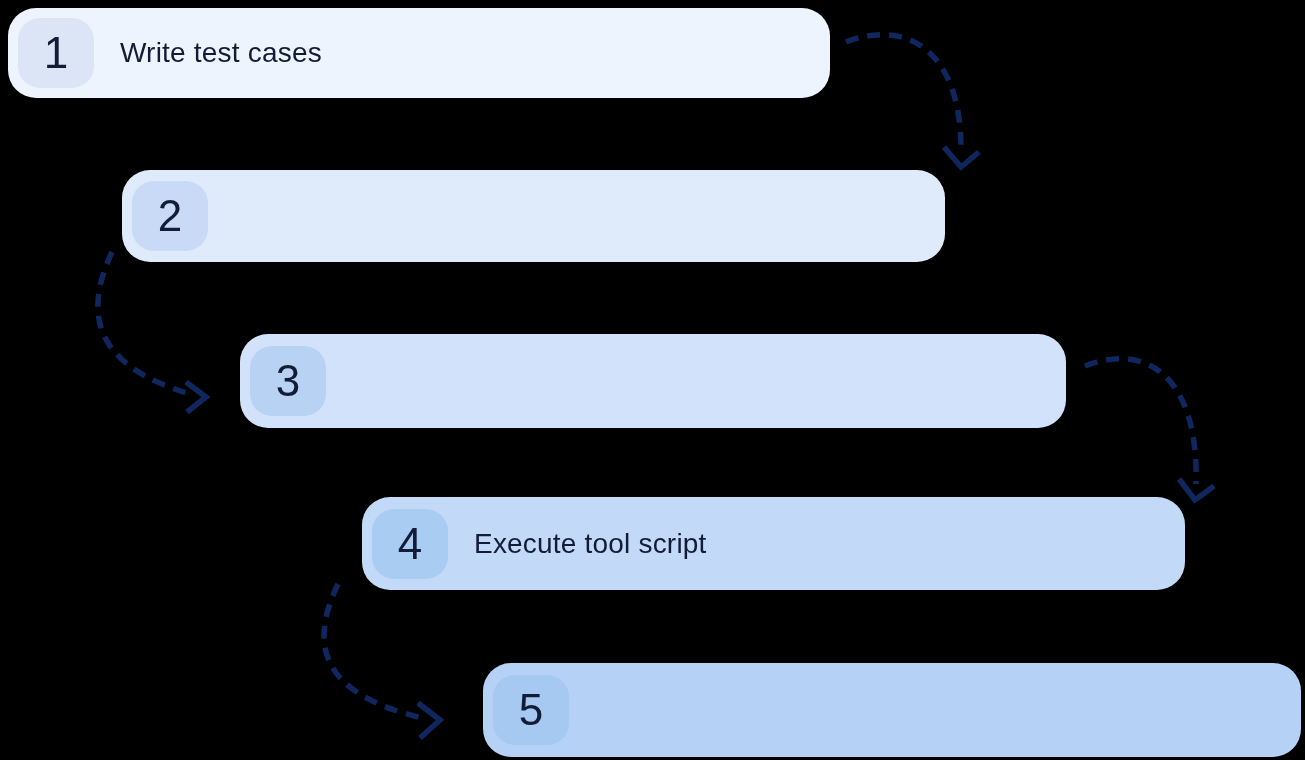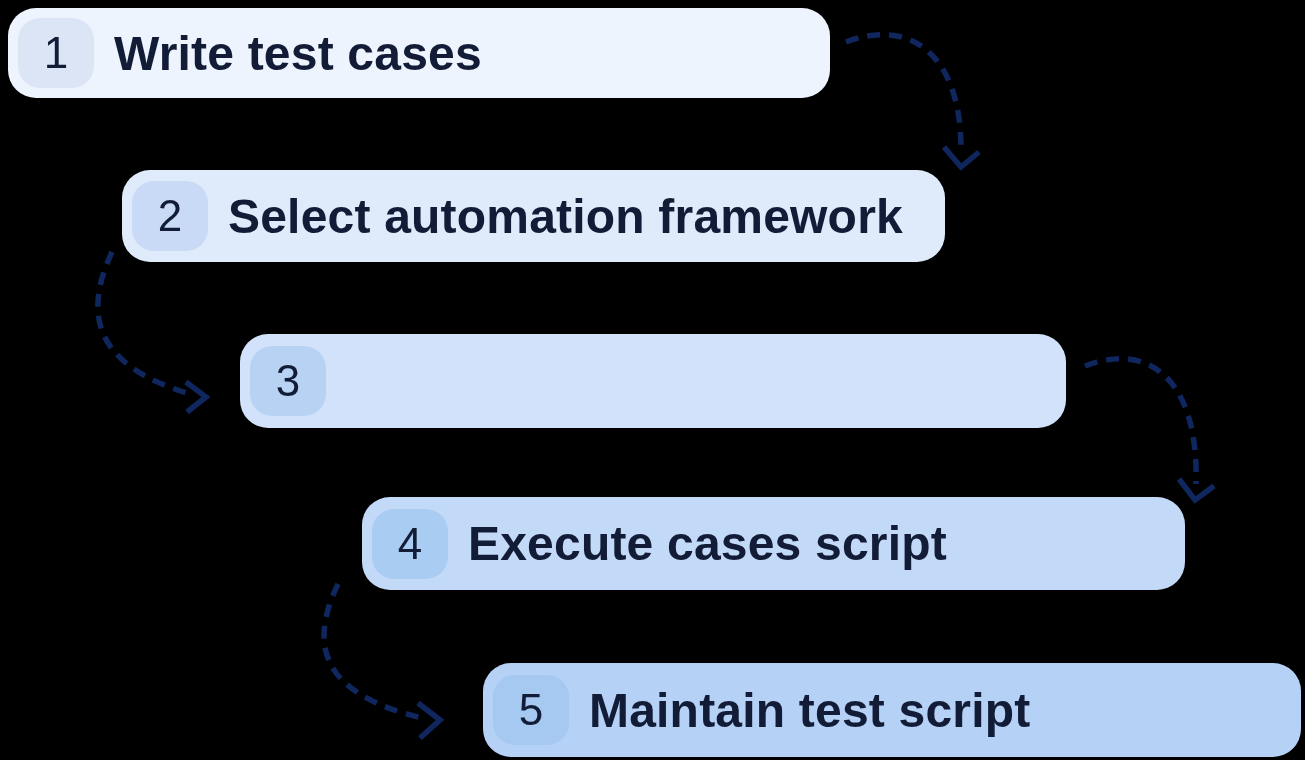--- a/index.html
+++ b/index.html
@@ -33,23 +33,23 @@
     margin-left: 10px;
     border-radius: 22px;
     display: flex;
     align-items: center;
     justify-content: center;
     font-size: 44px;
     font-weight: 400;
     line-height: 1;
   }
   .label {
-    margin-left: 20px;
-    font-size: 48px;
-    font-weight: 700;
+    margin-left: 26px;
+    font-size: 28px;
+    font-weight: 400;
     letter-spacing: 0.2px;
     white-space: nowrap;
   }
   
   .step-1 { left: 8px;   top: 8px;   width: 822px; height: 90px; }
   .step-2 { left: 122px; top: 170px; width: 823px; height: 92px; }
   .step-3 { left: 240px; top: 334px; width: 826px; height: 94px; }
   .step-4 { left: 362px; top: 497px; width: 823px; height: 93px; }
   .step-5 { left: 483px; top: 663px; width: 818px; height: 94px; }
   .arrow-layer {
@@ -82,41 +82,39 @@
     <div class="badge" style="background: rgb(219, 229, 246);">
       <span>1</span>
     </div>
     <div class="label">Write test cases</div>
   </div>
 
   <div class="step step-2" style="background: rgb(223, 234, 251); color: rgb(18, 28, 54);">
     <div class="badge" style="background: rgb(200, 218, 245);">
       <span>2</span>
     </div>
-    <div class="label">Select automation framework</div>
   </div>
 
   <div class="step step-3" style="background: rgb(210, 226, 250); color: rgb(18, 28, 54);">
     <div class="badge" style="background: rgb(184, 210, 243);">
       <span>3</span>
     </div>
   </div>
 
   <div class="step step-4" style="background: rgb(195, 217, 248); color: rgb(18, 28, 54);">
     <div class="badge" style="background: rgb(169, 205, 242);">
       <span>4</span>
     </div>
-    <div class="label">Execute cases script</div>
+    <div class="label">Execute tool script</div>
   </div>
 
   <div class="step step-5" style="background: rgb(181, 209, 246); color: rgb(18, 28, 54);">
     <div class="badge" style="background: rgb(165, 201, 240);">
       <span>5</span>
     </div>
-    <div class="label">Maintain test script</div>
   </div>
 
   <svg class="arrow-layer" viewBox="0 0 1305 760" xmlns="http://www.w3.org/2000/svg">
     <g class="arrow">
       <path class="arrow-curve" d="M 846 42 C 908 18 962 52 961 152" style="stroke: rgb(16, 38, 94);"></path>
       <path class="arrow-head" d="M 944 147 L 961 167 L 979 152" style="stroke: rgb(16, 38, 94);"></path>
     </g>
     <g class="arrow">
       <path class="arrow-curve" d="M 112 252 C 82 316 96 366 190 394" style="stroke: rgb(16, 38, 94);"></path>
       <path class="arrow-head" d="M 186 382 L 206 397 L 187 412" style="stroke: rgb(16, 38, 94);"></path>

